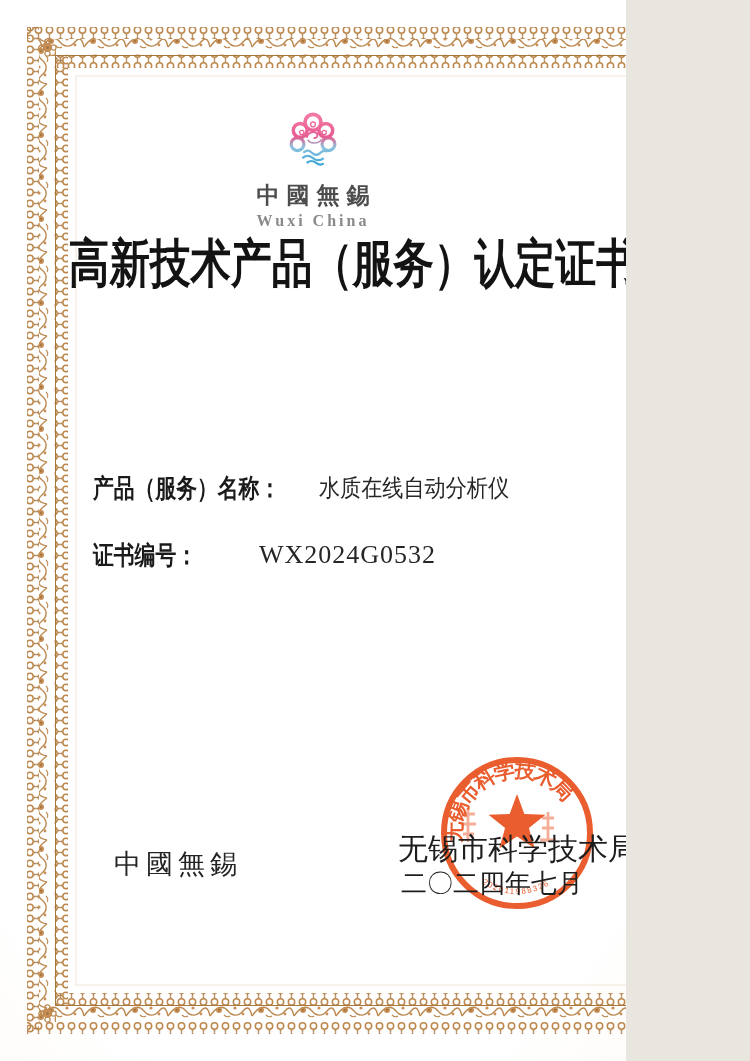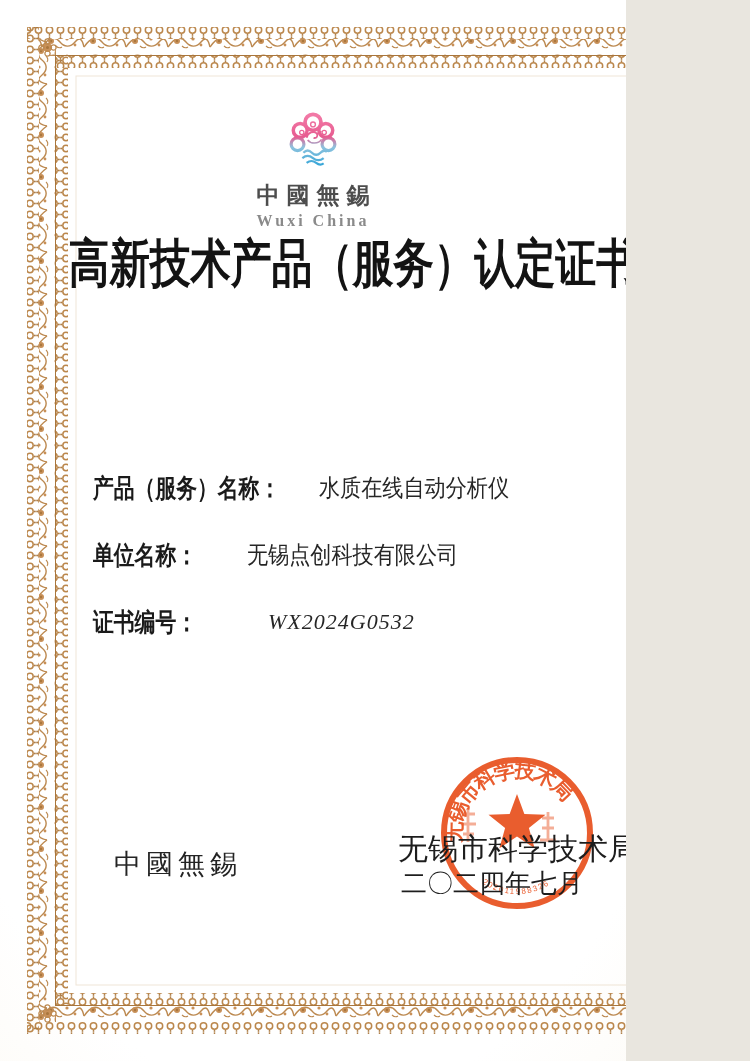--- a/index.html
+++ b/index.html
@@ -26,21 +26,21 @@
   
   .fields{position:absolute;left:93px;top:468px;z-index:2;}
   .field-row{display:flex;align-items:center;white-space:nowrap;height:40px;margin-bottom:27px;gap:32px;}
   .field-row.row2{margin-top:3px;}
   .field-label{font-family:"Liberation Sans", sans-serif;font-weight:bold;
     font-size:26px;color:#1a1a1a;transform:scaleX(0.80);transform-origin:left center;
     display:inline-block;}
   .field-value{font-family:"Liberation Serif", serif;font-size:24px;color:#262626;
     display:inline-block;transform:scaleX(0.88);transform-origin:left center;
     margin-left:-8px;}
-  .field-value.serial{font-size:22px;letter-spacing:1px;transform:none;margin-left:13px;font-style:italic;}
+  .field-value.serial{font-size:26px;letter-spacing:1px;transform:none;margin-left:4px;}
   .fv-offset1{margin-left:-40px;}
   
   .validity{position:absolute;left:114px;top:846px;font-size:27px;color:#242424;
     letter-spacing:5px;z-index:2;font-family:"Liberation Serif", serif;}
   .issuer{position:absolute;left:398px;top:829px;font-size:30px;color:#1d1d1d;
     letter-spacing:0px;z-index:2;white-space:nowrap;font-family:"Liberation Serif", serif;}
   .issue-date{position:absolute;left:401px;top:866px;font-size:26px;color:#1d1d1d;
     letter-spacing:0px;z-index:2;white-space:nowrap;font-family:"Liberation Serif", serif;}
   .seal{position:absolute;left:432px;top:748px;width:170px;height:170px;z-index:1;}
 </style>
@@ -142,24 +142,20 @@
     <div class="logo-en">Wuxi China</div>
   </div>
 
   <div class="title">高新技术产品（服务）认定证书</div>
 
   <div class="fields">
     <div class="field-row">
       <span class="field-label">产品（服务）名称：</span>
       <span class="field-value fv-offset1">水质在线自动分析仪</span>
     </div>
-    <div class="field-row row2">
-      <span class="field-label">单位名称：</span>
-      <span class="field-value">无锡点创科技有限公司</span>
-    </div>
     <div class="field-row">
       <span class="field-label">证书编号：</span>
       <span class="field-value serial">WX2024G0532</span>
     </div>
   </div>
 
   <svg class="seal" viewBox="0 0 170 170" aria-hidden="true">
     <g opacity="0.93">
       <circle cx="85" cy="85" r="73" fill="none" stroke="#e8511f" stroke-width="6"></circle>
       <path d="M85,46 L92.35,65.9 L113.5,66.7 L96.9,79.9 L102.6,100.3 L85,88.5 L67.4,100.3 L73.1,79.9 L56.5,66.7 L77.65,65.9 Z" fill="#e8511f"></path>

